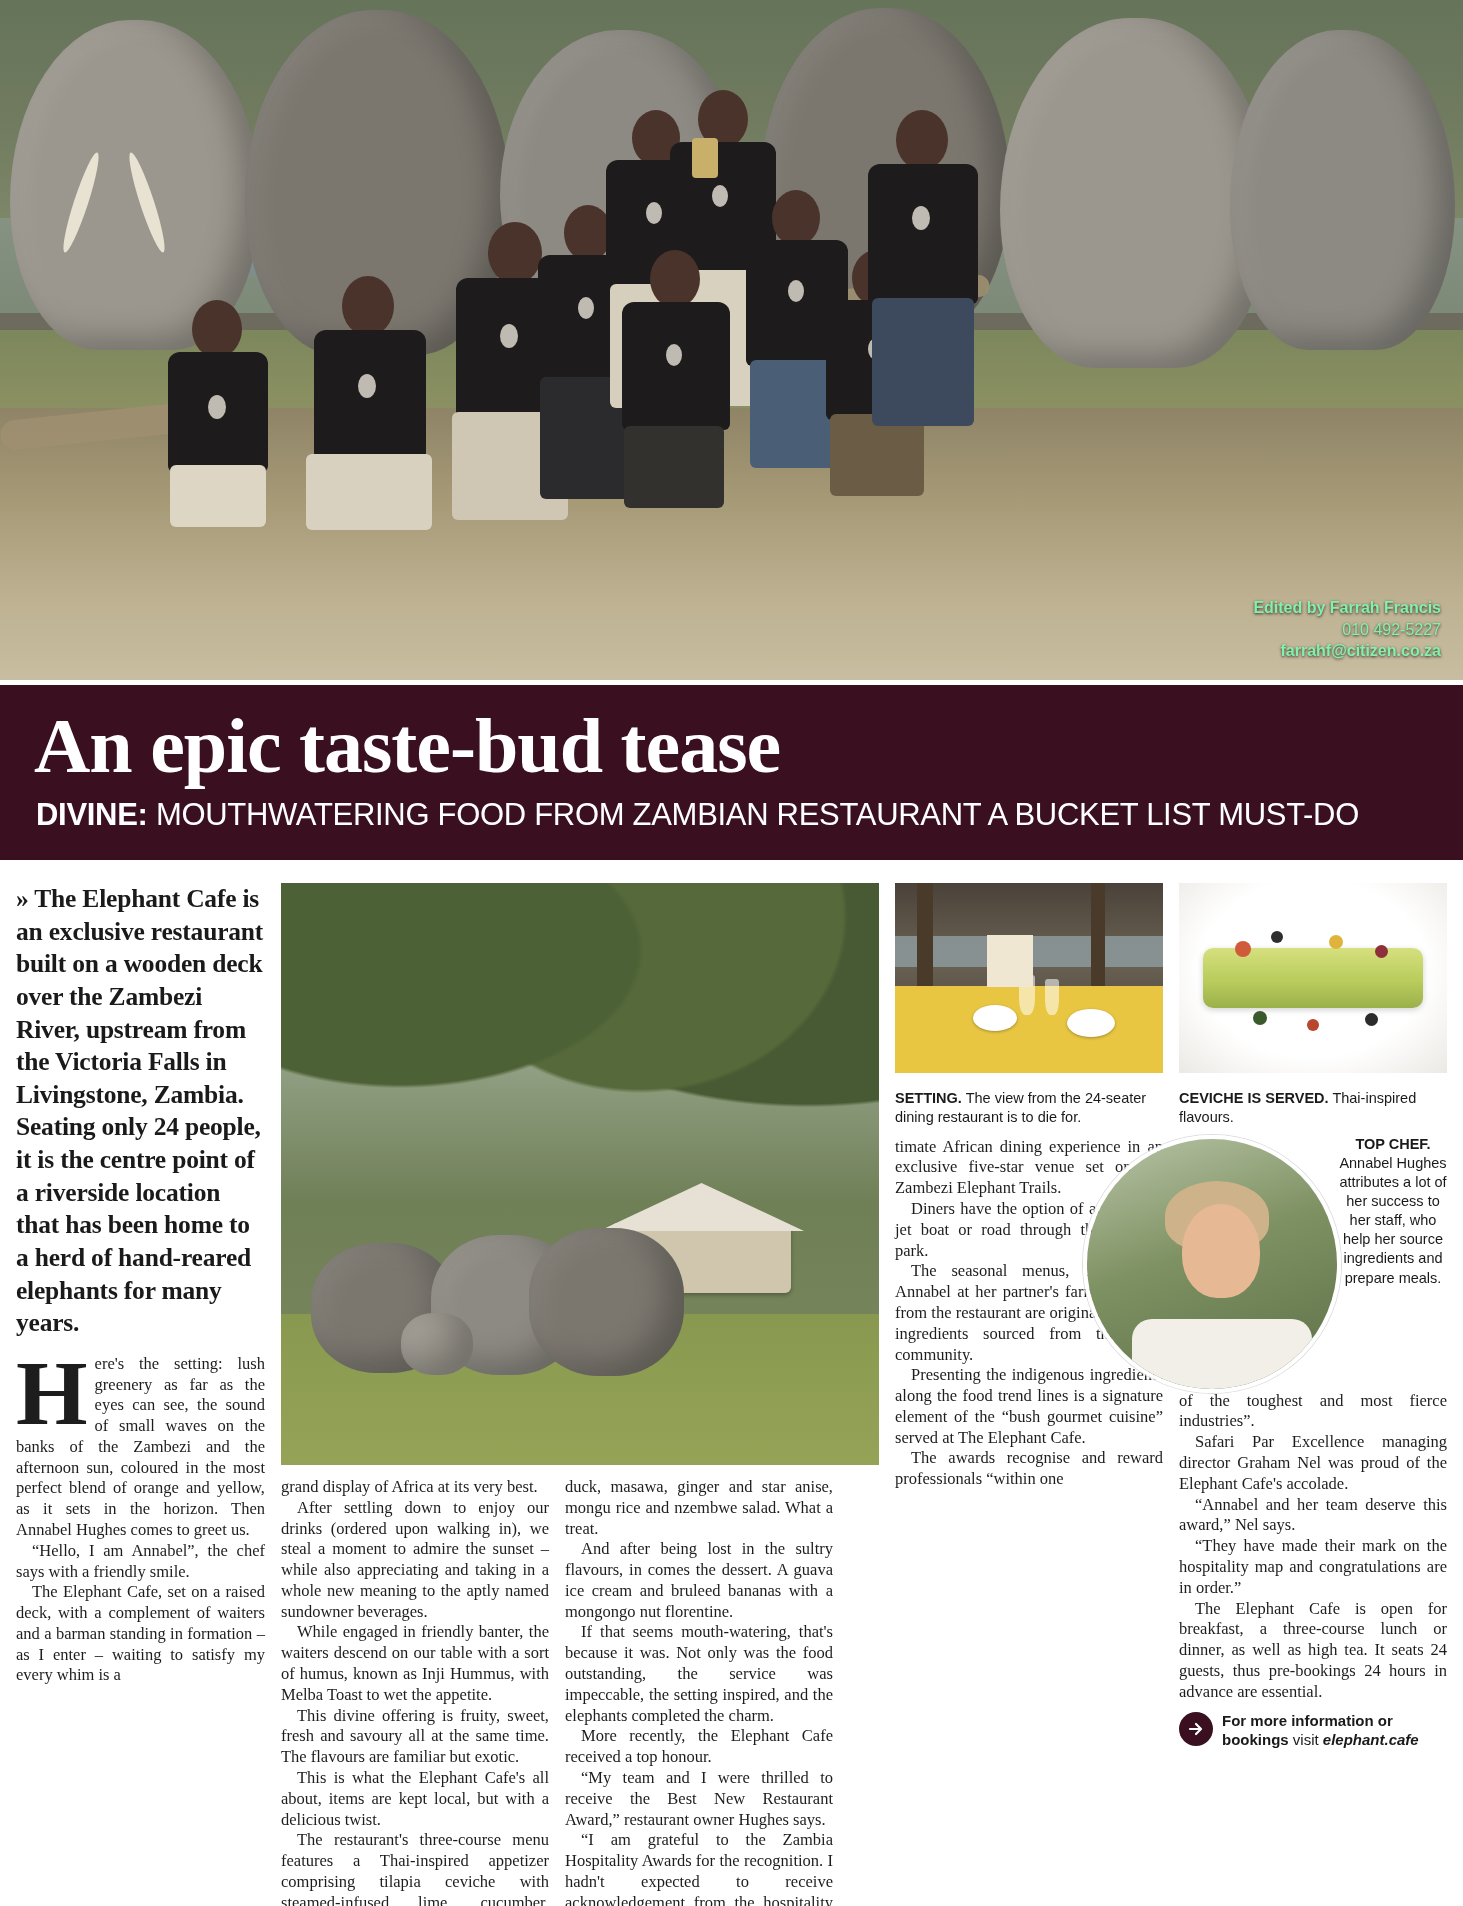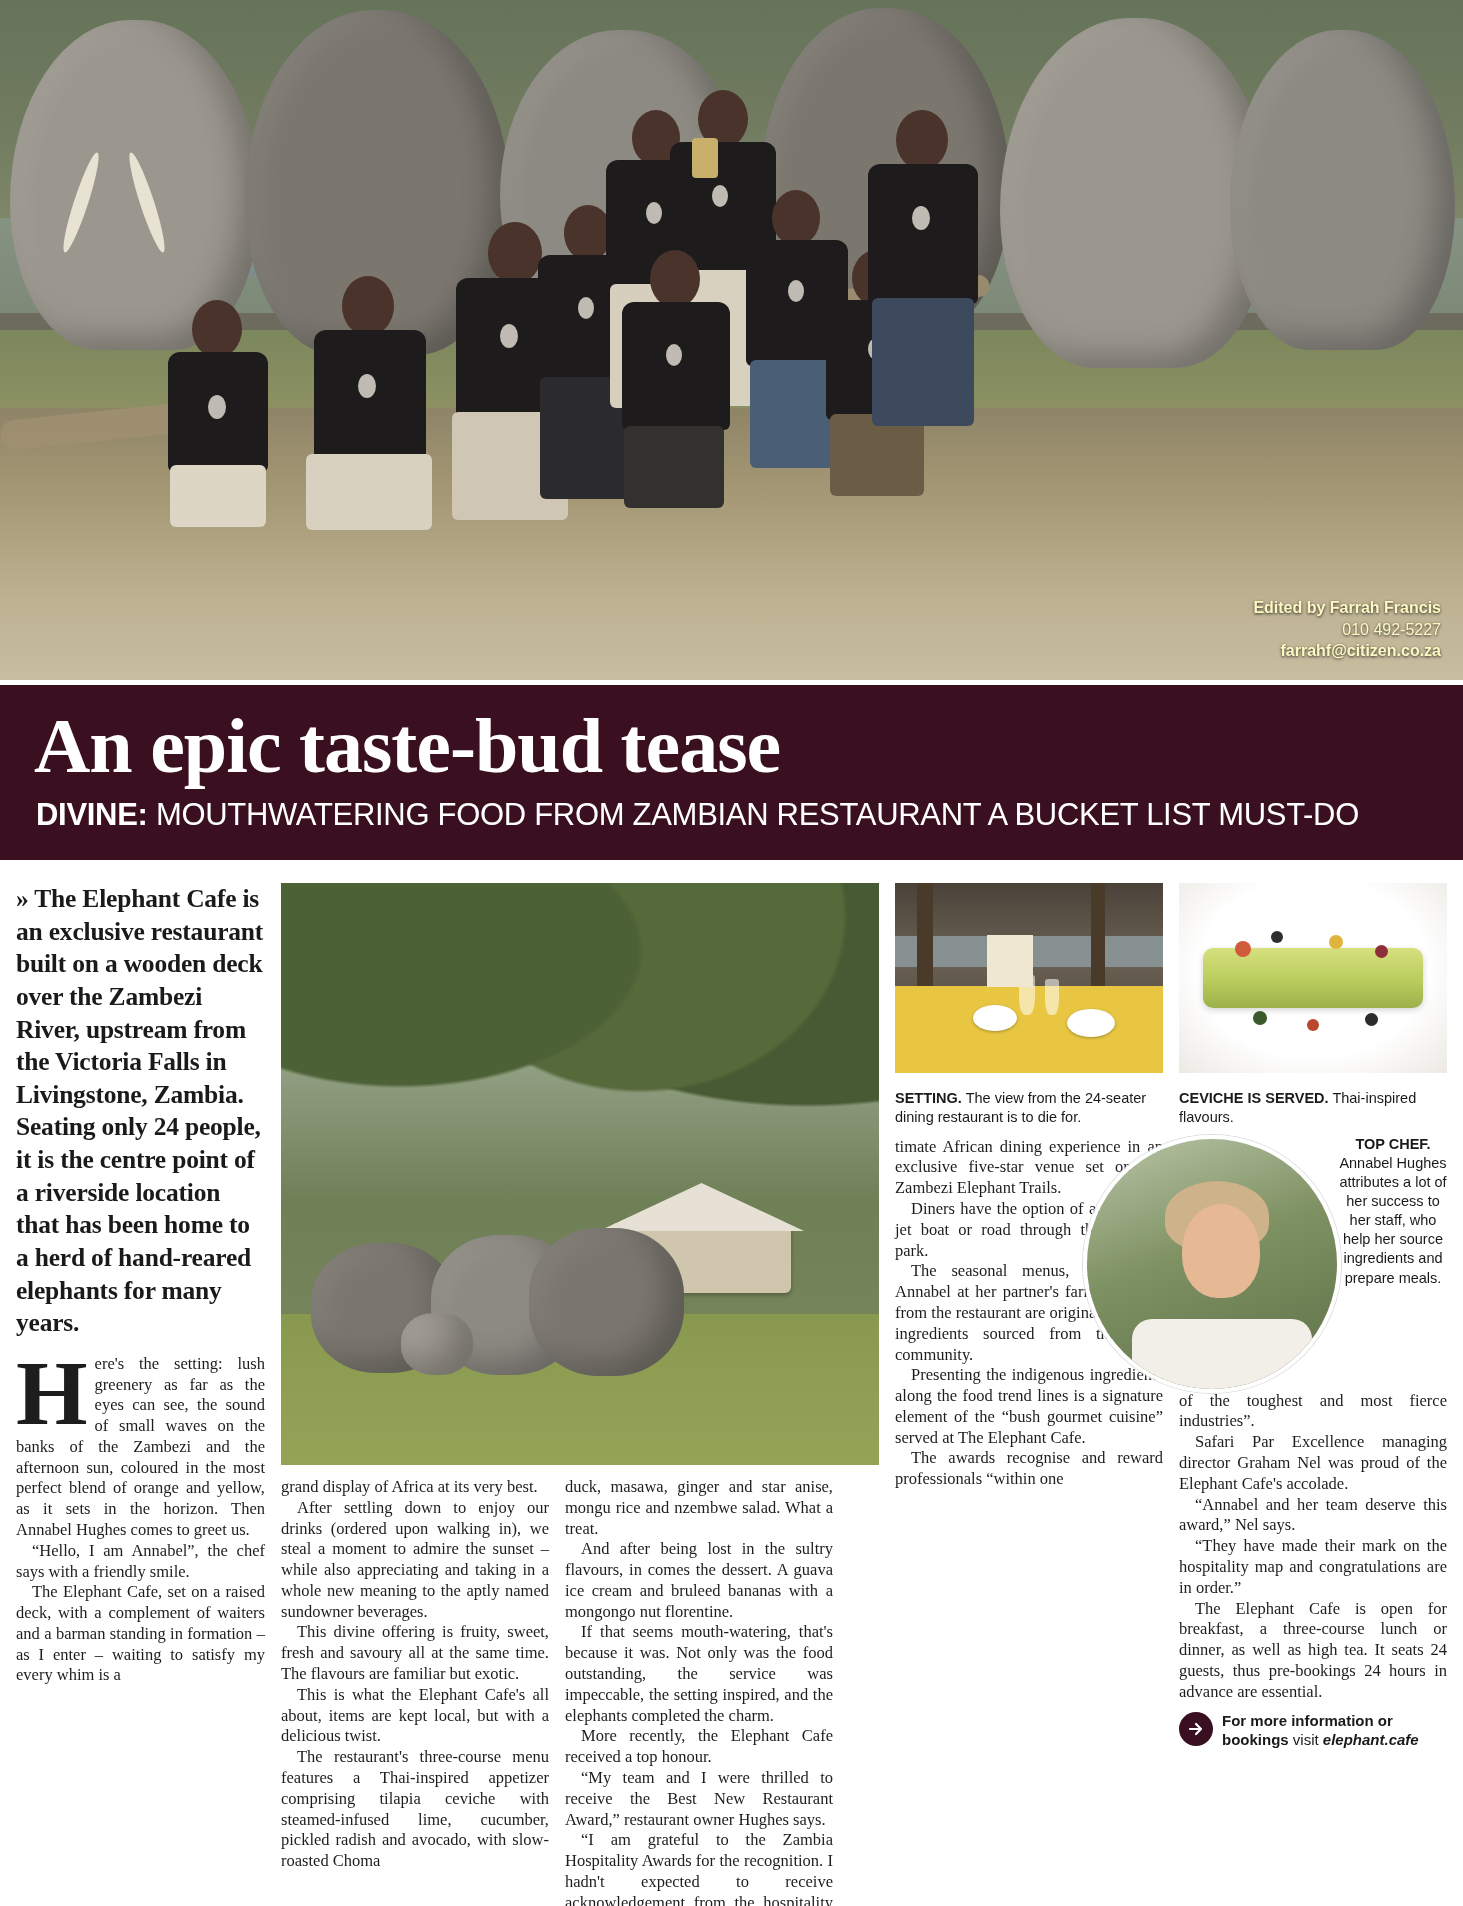--- a/index.html
+++ b/index.html
@@ -25,21 +25,21 @@
   .log{position:absolute;background:#9d8f70;border-radius:30px;transform:rotate(-6deg);opacity:.9;}
   .person{position:absolute;}
   .p-head{position:absolute;border-radius:50%;background:#4a332a;}
   .p-body{position:absolute;border-radius:12px 12px 6px 6px;background:#1d1b1c;}
   .p-legs{position:absolute;border-radius:6px;}
   .logo-dot{position:absolute;border-radius:50%;background:#e9e4d8;opacity:.8;}
 
   .city-word{position:absolute;right:12px;top:300px;font-family:"Liberation Serif", serif;
        font-size:250px;line-height:0.85;color:#fff;font-weight:700;letter-spacing:-6px;
        text-shadow:0 0 10px rgba(0,0,0,.65),3px 3px 0 rgba(0,0,0,.35);}
-  .credit{position:absolute;right:22px;bottom:18px;text-align:right;color:#fef9c3;
+  .credit{position:absolute;right:22px;bottom:18px;text-align:right;color:#86efac;
        font-family:"Liberation Sans", sans-serif;font-size:16px;line-height:1.35;
        text-shadow:0 1px 3px rgba(0,0,0,.8);}
   .credit b{font-weight:700;}
 
   
   .band{position:relative;width:1463px;height:185px;background:#3a1020;color:#fff;
         border-top:5px solid #fff;border-bottom:5px solid #fff;box-sizing:border-box;}
   .headline{position:absolute;left:34px;top:16px;font-family:"Liberation Serif", serif;
         font-weight:700;font-size:78px;letter-spacing:-1px;}
   .subhead{position:absolute;left:36px;top:112px;font-family:"Liberation Sans", sans-serif;
@@ -236,20 +236,21 @@
           <div class="eleph dark" style="left:30px;top:360px;width:145px;height:130px;border-radius:45%;"></div>
           <div class="eleph" style="left:150px;top:352px;width:150px;height:140px;border-radius:45%;"></div>
           <div class="eleph light" style="left:120px;top:430px;width:72px;height:62px;border-radius:45%;"></div>
           <div class="eleph dark" style="left:248px;top:345px;width:155px;height:148px;border-radius:45%;"></div>
         </div>
         <div class="cols" style="margin-top:12px;">
           <div class="col">
             <div class="body-txt">
               <p class="first">grand display of Africa at its very best.</p>
               <p>After settling down to enjoy our drinks (ordered upon walking in), we steal a moment to admire the sunset – while also appreciating and taking in a whole new meaning to the aptly named sundowner beverages.</p>
+              <p>While engaged in friendly banter, the waiters descend on our table with a sort of humus, known as Inji Hummus, with Melba Toast to wet the appetite.</p>
               <p>This divine offering is fruity, sweet, fresh and savoury all at the same time. The flavours are familiar but exotic.</p>
               <p>This is what the Elephant Cafe's all about, items are kept local, but with a delicious twist.</p>
               <p>The restaurant's three-course menu features a Thai-inspired appetizer comprising tilapia ceviche with steamed-infused lime, cucumber, pickled radish and avocado, with slow-roasted Choma</p>
             </div>
           </div>
           <div class="col">
             <div class="body-txt">
               <p class="first">duck, masawa, ginger and star anise, mongu rice and nzembwe salad. What a treat.</p>
               <p>And after being lost in the sultry flavours, in comes the dessert. A guava ice cream and bruleed bananas with a mongongo nut florentine.</p>
               <p>If that seems mouth-watering, that's because it was. Not only was the food outstanding, the service was impeccable, the setting inspired, and the elephants completed the charm.</p>

